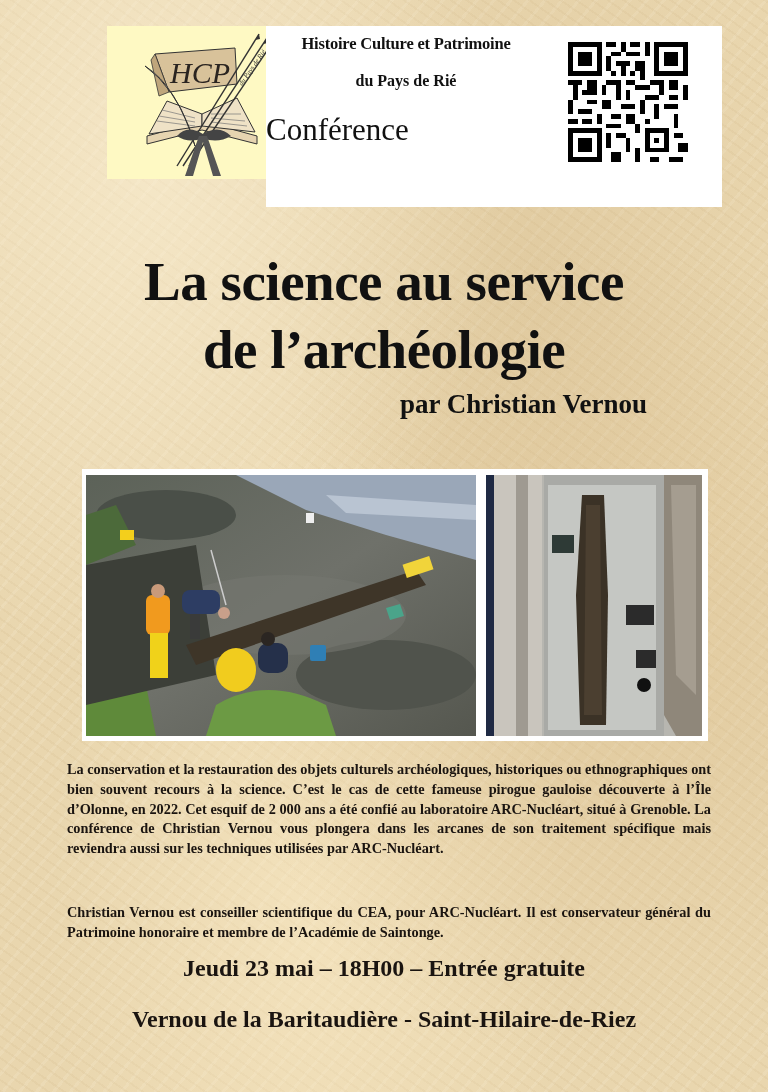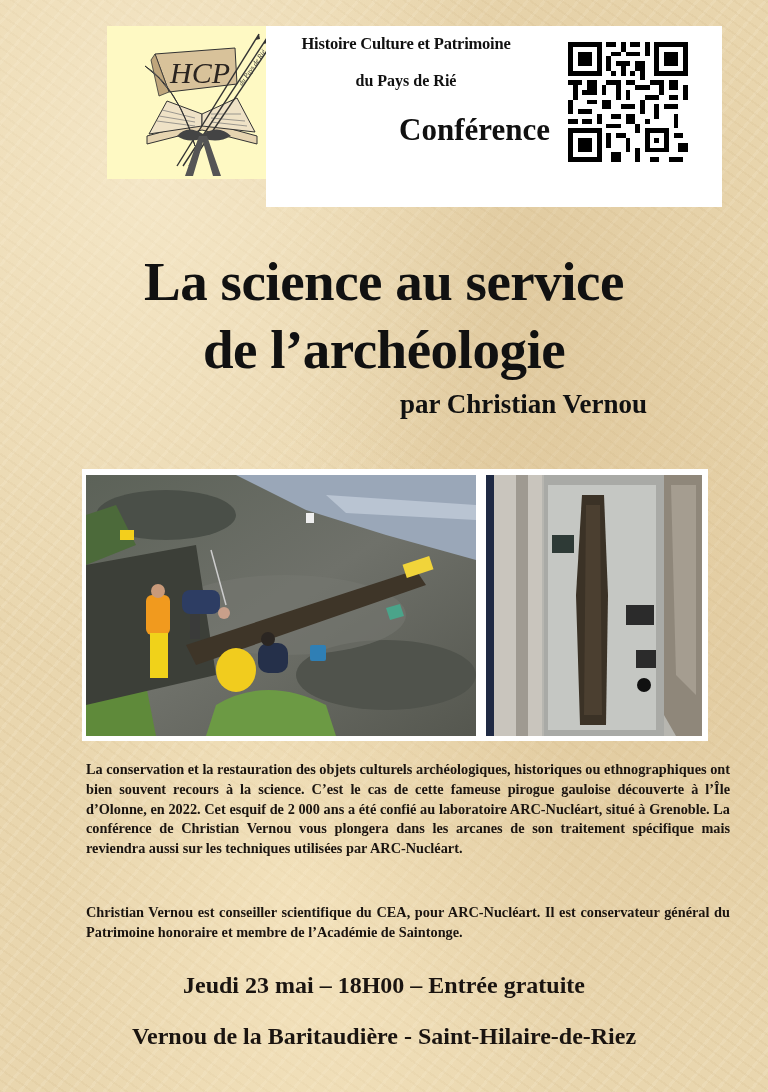--- a/index.html
+++ b/index.html
@@ -14,33 +14,33 @@
       repeating-linear-gradient(-50deg, rgba(255,250,235,0.12) 0 3px, rgba(0,0,0,0) 3px 13px),
       #e9d6ae;
     font-family: "Liberation Serif", serif;
     color: #111;
   }
   .abs { position: absolute; }
   .logo-box { left: 59px; top: 26px; width: 187px; height: 153px; background: #fef9c3; margin-left: 48px; }
   .header-box { left: 266px; top: 26px; width: 456px; height: 181px; background: #fff; }
   .org-line1 { position: absolute; left: 0; width: 280px; top: 8px; text-align: center; font-weight: bold; font-size: 16.5px; letter-spacing: -0.2px; }
   .org-line2 { position: absolute; left: 0; width: 280px; top: 46px; text-align: center; font-weight: bold; font-size: 16px; }
-  .conf-label { position: absolute; left: 0; width: 284px; top: 86px; text-align: right; font-weight: bold; font-size: 31px; }
+  .conf-label { position: absolute; left: 0; width: 284px; top: 86px; text-align: left; font-weight: normal; font-size: 31px; }
   .qr { position: absolute; left: 302px; top: 16px; width: 120px; height: 120px; }
   .title { left: 0; width: 768px; text-align: center; font-weight: bold; font-size: 55px; line-height: 1; letter-spacing: -0.5px; }
   .t1 { top: 230px; margin-top: 24px; }
   .t2 { top: 322px; }
   .author { left: 400px; top: 389px; font-weight: bold; font-size: 27px; }
   .photo-frame { left: 82px; top: 469px; width: 626px; height: 272px; background: #fff; }
   .photo1 { position: absolute; left: 4px; top: 6px; width: 390px; height: 261px; overflow: hidden; }
   .photo2 { position: absolute; left: 404px; top: 6px; width: 216px; height: 261px; overflow: hidden; }
-  .body-text { left: 86px; width: 644px; font-weight: bold; font-size: 14.3px; line-height: 19.8px; text-align: justify; color: #1a1410; }
+  .body-text { left: 67px; width: 644px; font-weight: bold; font-size: 14.3px; line-height: 19.8px; text-align: justify; color: #1a1410; }
   .p1 { top: 760px; }
   .p2 { top: 895px; margin-top: 8px; }
-  .event { left: 0; width: 768px; text-align: center; font-weight: bold; font-size: 24px; color: #1a1410; margin-top: 17px; }
+  .event { left: 0; width: 768px; text-align: center; font-weight: bold; font-size: 24px; color: #1a1410; }
   .date { top: 955px; }
   .venue { top: 1006px; }
 </style>
 </head>
 <body>
 
 <div class="abs logo-box">
   <svg width="187" height="153" viewBox="0 0 187 153">
 
     <path d="M40 110 L95 95 L150 110 L150 118 L95 104 L40 118 Z" fill="#e6d4b0" stroke="#333" stroke-width="1"></path>

